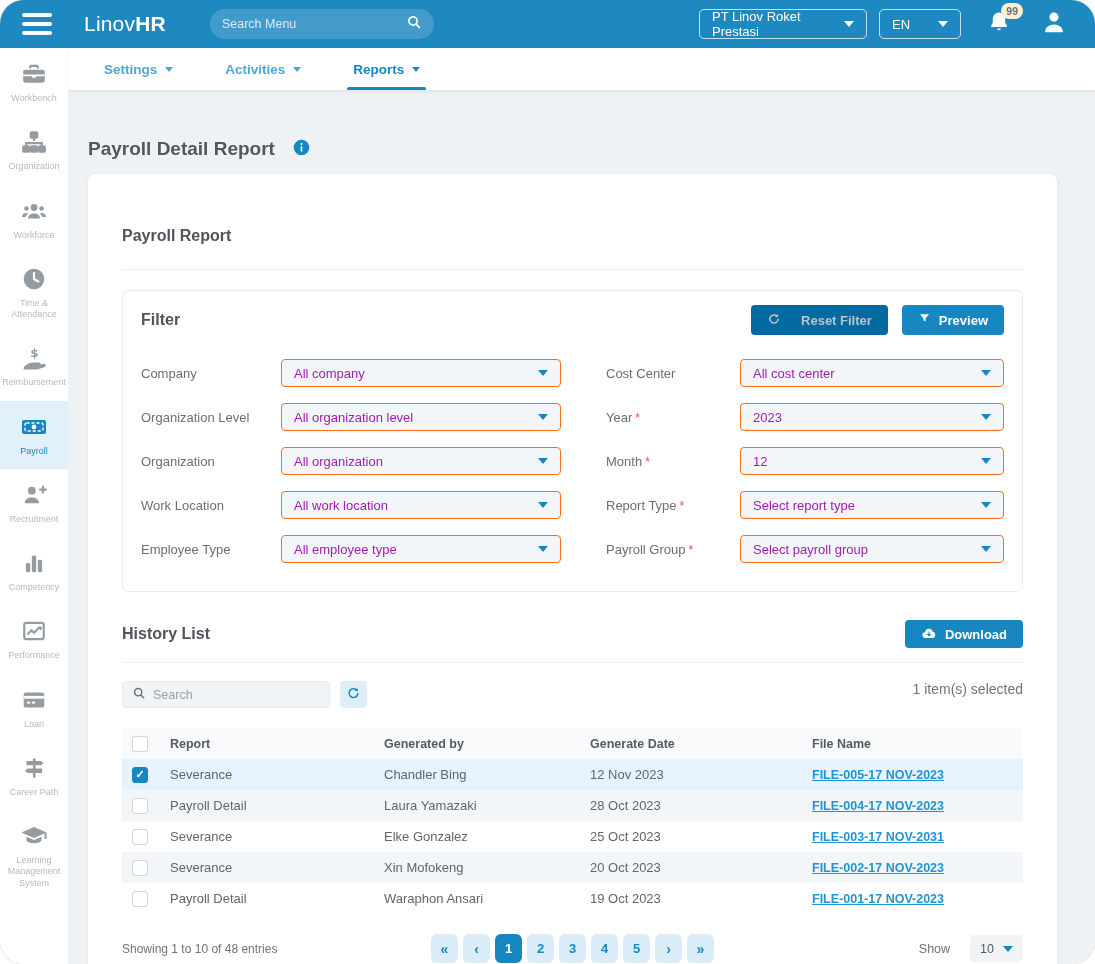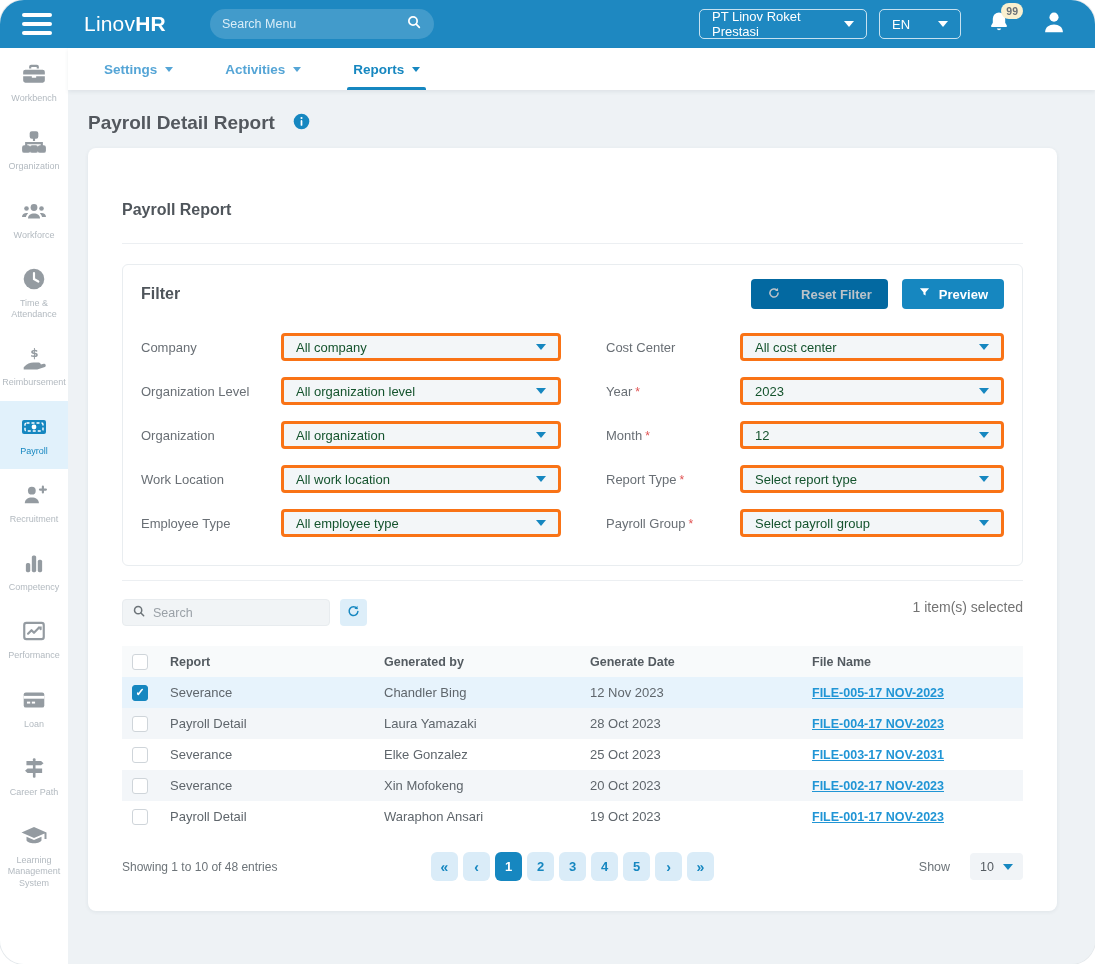--- a/index.html
+++ b/index.html
@@ -41,21 +41,21 @@
   
   .subnav { height:42px; background:#ffffff; box-shadow:0 2px 4px rgba(40,60,80,.08); display:flex; align-items:flex-start; padding:0 14px; gap:8px; position:relative; z-index:2; }
   .subtab { height:42px; display:flex; align-items:center; gap:8px; padding:0 22px; font-size:13.5px; font-weight:bold; color:#55a5d6; cursor:pointer; position:relative; }
   .subtab .caret { border-top-color:#55a5d6; border-left-width:4px; border-right-width:4px; border-top-width:5px; }
   .subtab.active { color:#1687c0; }
   .subtab.active .caret { border-top-color:#1687c0; }
   .subtab.active::after { content:""; position:absolute; left:16px; right:16px; bottom:0; height:3px; background:#1687c0; border-radius:2px 2px 0 0; }
 
   
   .content { flex:1; background:#eef2f5; padding:16px 38px 0 20px; overflow:hidden; }
-  .page-title-row { display:flex; align-items:center; gap:18px; padding:6px 0 14px; }
+  .page-title-row { display:flex; align-items:center; gap:18px; padding:6px 0 14px;margin-top:26px; }
   .page-title { font-size:19px; font-weight:bold; color:#53585e; }
 
   .card { background:#ffffff; border-radius:8px; box-shadow:0 1px 4px rgba(30,50,70,.07); padding:26px 34px 30px; }
   .card-title { font-size:16px; font-weight:bold; color:#4f555b;margin-top:27px; }
   .divider { height:1px; background:#eceff2; margin-top:24px; }
 
   
   .filter-box { margin-top:20px; border:1px solid #e9edf0; border-radius:6px; padding:14px 18px 28px; }
   .filter-head { display:flex; align-items:center; }
   .filter-title { font-size:16px; font-weight:bold; color:#4f555b; }
@@ -64,21 +64,21 @@
   .btn-disabled { background:#0369a1; color:#bcc3c9;gap:20px; }
   .btn-primary { background:#1687c0; color:#ffffff; }
   .fields { margin-top:24px; display:flex; justify-content:space-between; gap:40px; }
   .fcol { display:flex; flex-direction:column; gap:16px; }
   .fcol-left { width:420px; }
   .fcol-right { width:398px; }
   .frow { display:flex; align-items:center; height:28px; }
   .flabel { font-size:13px; color:#696f75; width:140px; flex-shrink:0; }
   .fcol-right .flabel { width:134px; }
   .req { color:#e05252; margin-left:3px; font-size:12px; }
-  .fselect { flex:1; height:28px; background:#f3f6f8; border:3px solid #f97316; border-radius:4px; display:flex; align-items:center; padding:0 12px; font-size:13px; color:#14532d; cursor:pointer; }
+  .fselect { flex:1; height:28px; background:#f3f6f8; border:1px solid #f97316; border-radius:4px; display:flex; align-items:center; padding:0 12px; font-size:13px; color:#a21caf; cursor:pointer; }
   .fselect .caret { margin-left:auto; }
 
   
   .hist-head { margin-top:28px; display:flex; align-items:center; }
   .hist-title { font-size:16px; font-weight:bold; color:#4f555b; }
   .hist-head .btn { margin-left:auto; height:28px; }
   .hist-divider { height:1px; background:#eceff2; margin-top:14px; }
   .search-row { margin-top:18px; display:flex; align-items:flex-start; }
   .hist-search { width:208px; height:27px; background:#f1f4f6; border:1px solid #e8ecef; border-radius:4px; display:flex; align-items:center; padding:0 9px; gap:7px; }
   .hist-search input { flex:1; border:none; outline:none; background:transparent; font-size:12.5px; color:#555b61; font-family:inherit; }
@@ -429,20 +429,30 @@
                   <span class="flabel"><span>Payroll Group</span><span class="req">*</span></span>
                   <div class="fselect">
                       <span>Select payroll group</span>
                       <span class="caret"></span>
                     </div>
                 </div>
               </div>
             </div>
           </div>
 
+          <div class="hist-head">
+            <span class="hist-title">History List</span>
+            <button class="btn btn-primary">
+              <span><svg width="16" height="14" viewBox="0 0 24 20">
+                    <path d="M6.8 17.5a4.3 4.3 0 0 1-.6-8.6A5.8 5.8 0 0 1 17.6 8a4.8 4.8 0 0 1-.8 9.5z" fill="#ffffff"></path>
+                    <path d="M12 8.5v5.5M9.6 11.8l2.4 2.4 2.4-2.4" fill="none" stroke="#1687c0" stroke-width="1.6" stroke-linecap="round" stroke-linejoin="round"></path>
+                  </svg></span>
+              <span>Download</span>
+            </button>
+          </div>
           <div class="hist-divider"></div>
 
           <div class="search-row">
             <div class="hist-search">
               <span><svg width="14" height="14" viewBox="0 0 24 24">
                     <g fill="none" stroke="#6d7479" stroke-width="2.6" stroke-linecap="round">
                       <circle cx="10.5" cy="10.5" r="6.2"></circle>
                       <path d="M15.3 15.3L20 20"></path>
                     </g>
                   </svg></span>

